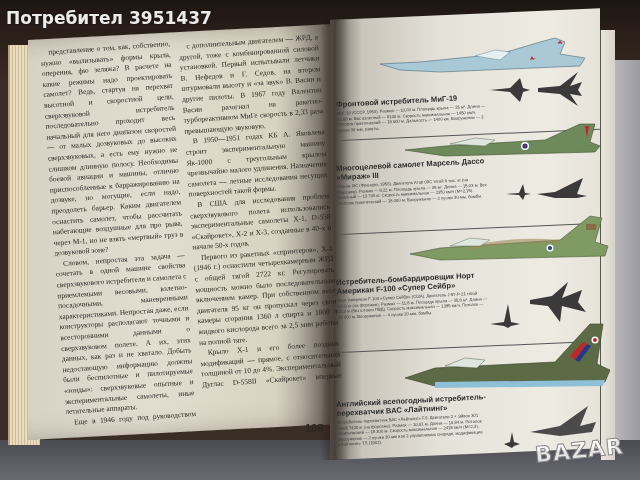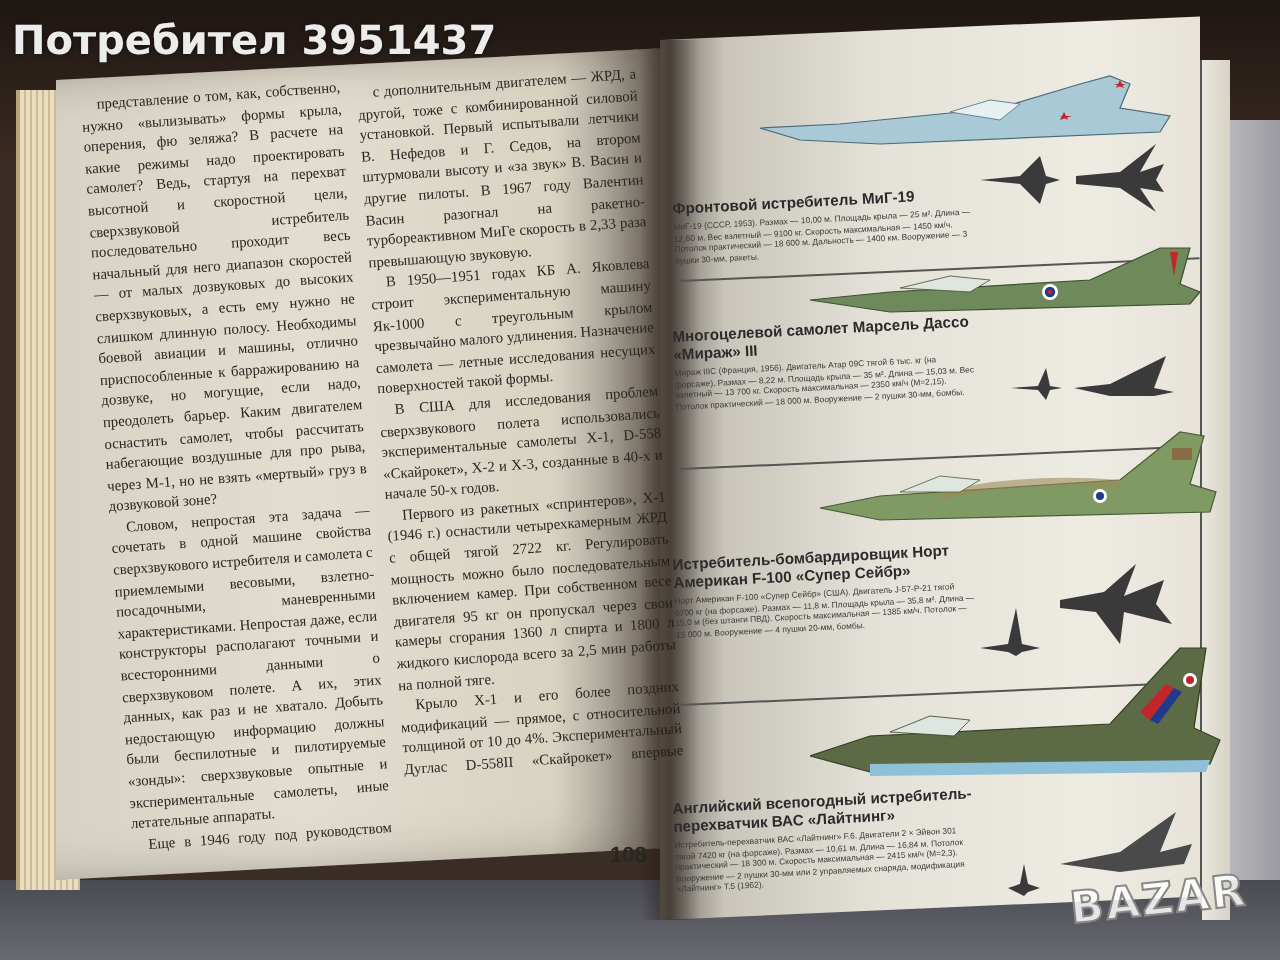--- a/index.html
+++ b/index.html
@@ -63,21 +63,21 @@
       transform: rotate(-3deg); transform-origin: left top; width: 150px;
     }
     .caption .title { font-size: 7.6px; font-weight: bold; line-height: 9px; }
     .caption .body { font-size: 4.2px; line-height: 5.6px; margin-top: 2px; color: #3a3a3a; }
     .divider {
       position: absolute; height: 1px; background: #555; transform-origin: left top;
     }
     .plane { position: absolute; }
     .watermark {
       position: absolute; left: 6px; top: 8px; font-family: "DejaVu Sans", sans-serif;
-      font-size: 20px; font-weight: bold; color: rgba(255,255,255,0.92);
+      font-size: 17px; font-weight: bold; color: rgba(255,255,255,0.92);
       text-shadow: 0 0 2px rgba(0,0,0,0.5);
     }
     .bazar {
       position: absolute; left: 535px; top: 438px; font-family: "DejaVu Sans", sans-serif;
       font-size: 22px; font-weight: bold; color: rgba(255,255,255,0.85);
       letter-spacing: 1px; transform: rotate(-6deg);
       -webkit-text-stroke: 1px #888;
     }
   </style>
 </head>

